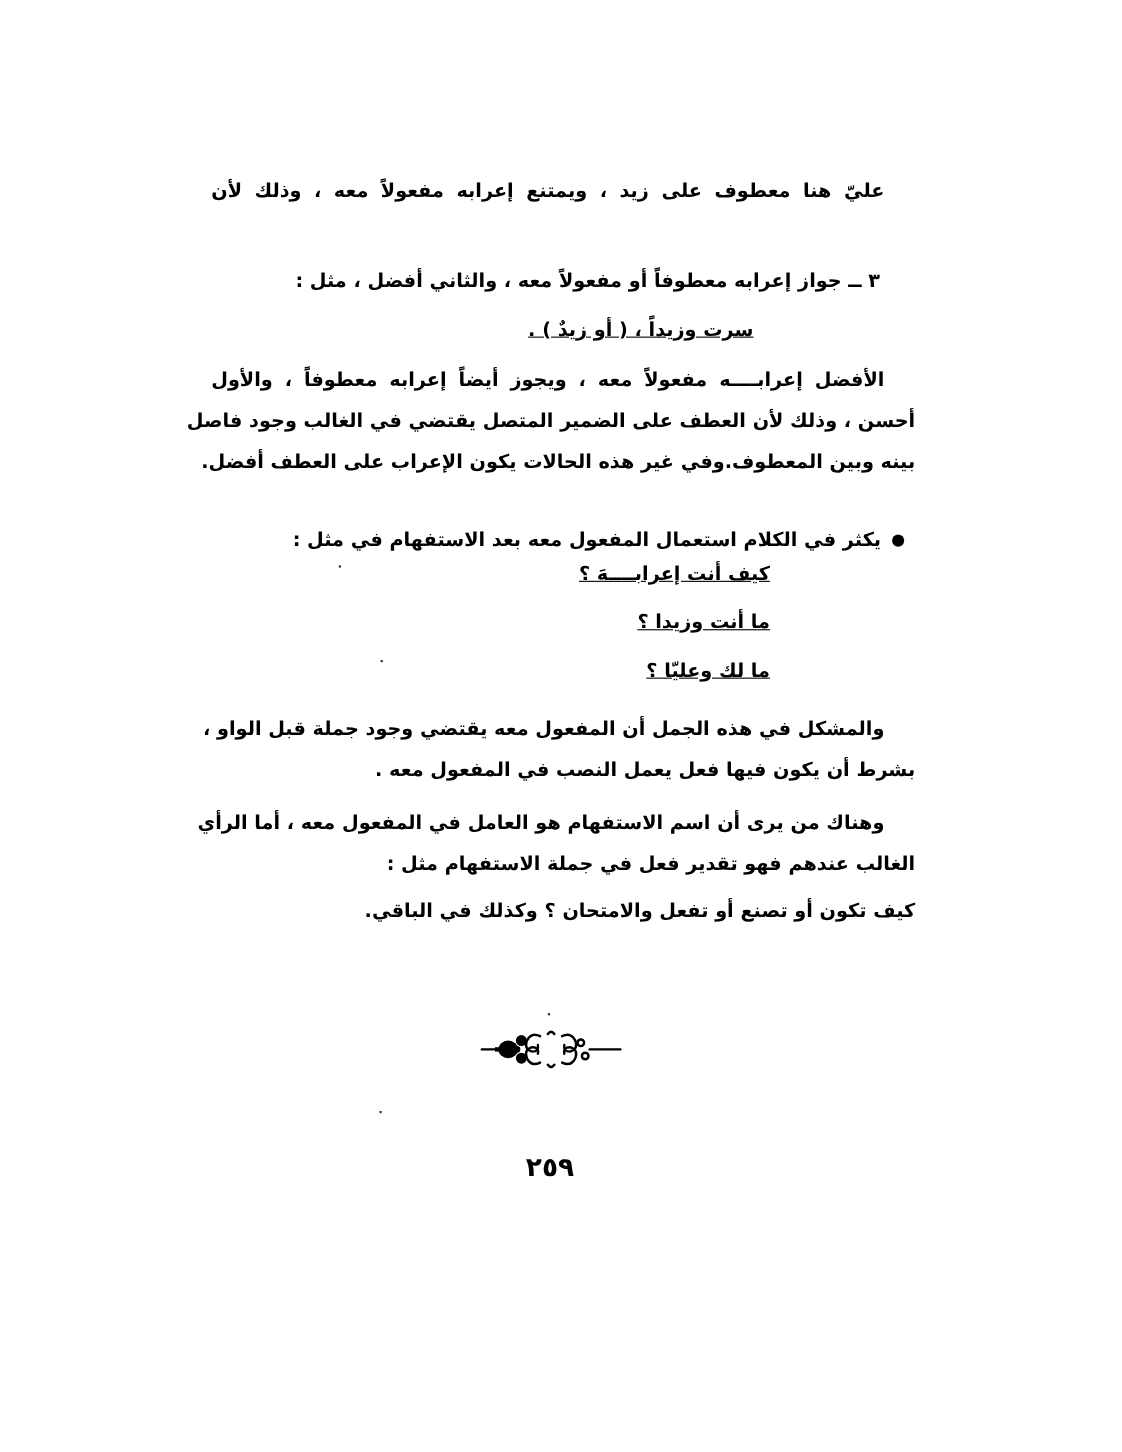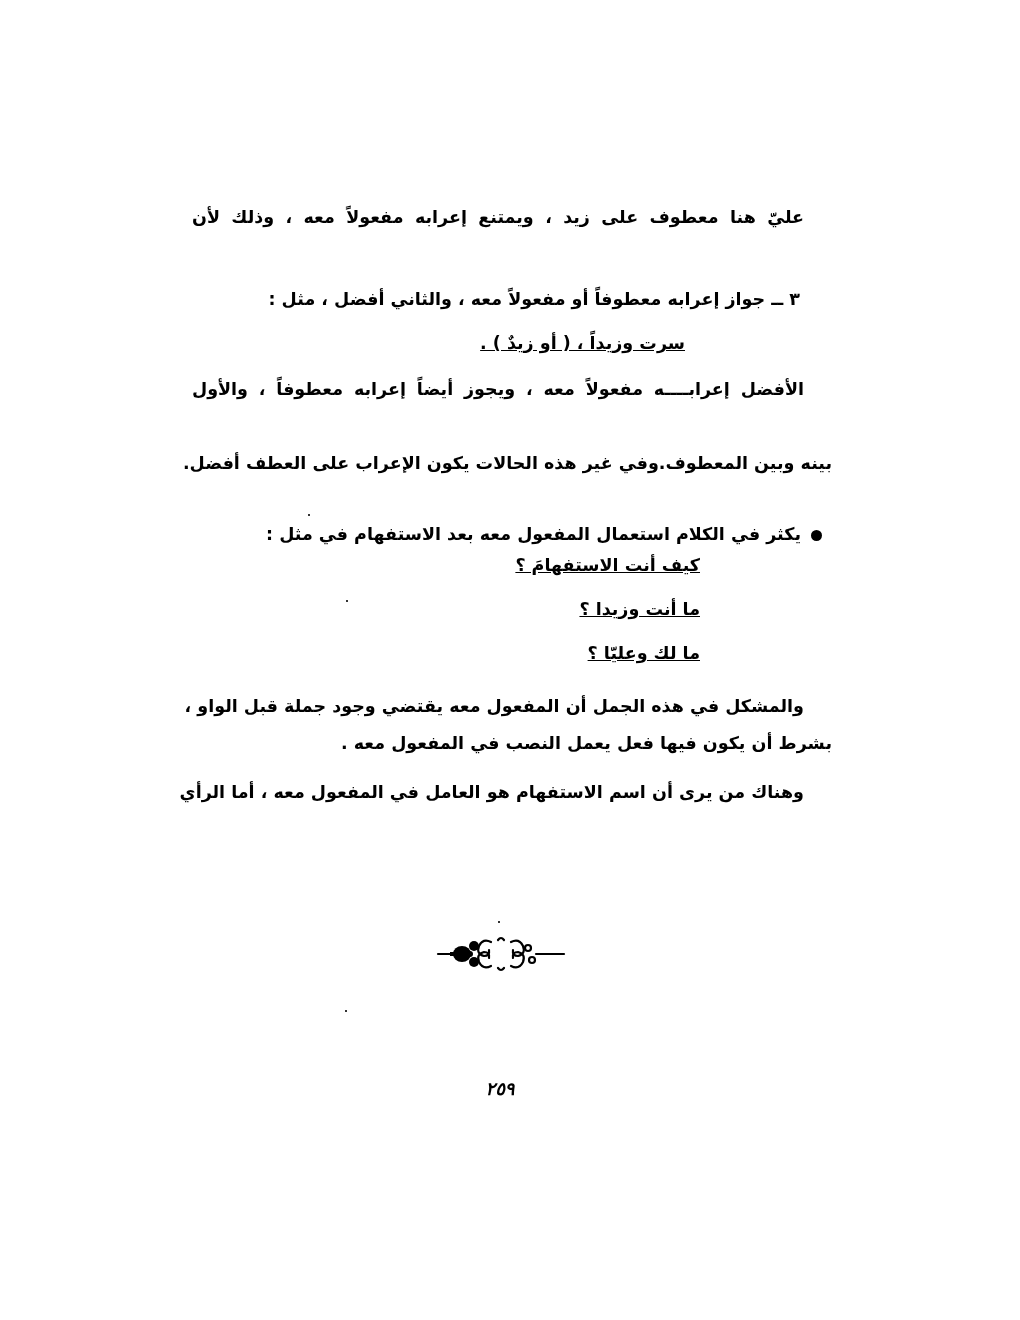--- a/index.html
+++ b/index.html
@@ -22,21 +22,20 @@
       background: #fff;
     }
     .line {
       position: absolute;
       direction: rtl;
       white-space: nowrap;
       font-size: 17.5px;
       line-height: 26px;
       font-weight: bold;
       unicode-bidi: plaintext;
-      margin-top: 43px;
     }
     .justify {
       right: 188px;
       width: 640px;
       text-align: justify;
       text-align-last: justify;
     }
     .indent {
       right: 220px;
       text-align: right;
@@ -61,58 +60,60 @@
     .ornament {
       position: absolute;
       left: 436px;
       top: 932px;
       width: 130px;
       height: 40px;
     }
     .page-number {
       position: absolute;
       left: 460px;
-      top: 1078px;
+      top: 1047px;
       width: 80px;
       text-align: center;
-      font-size: 18px;
+      font-size: 24px;
       font-weight: bold;
       direction: rtl;
-      font-style: italic;
     }
     .speck {
       position: absolute;
       width: 2px; height: 2px;
       background: #333;
     }
   </style>
 </head>
 <body>
 
 <div class="page">
 
   <div class="line justify" style="top:161px; padding-right:28px; width:612px;">عليّ هنا معطوف على زيد ، ويمتنع إعرابه مفعولاً معه ، وذلك لأن</div>
 
   <div class="line indent" style="top:243px;">٣ ــ جواز إعرابه معطوفاً أو مفعولاً معه ، والثاني أفضل ، مثل :</div>
   <div class="line example" style="top:287px; right:335px;">سرت وزيداً ، ( أو زيدٌ ) .</div>
 
   <div class="line justify" style="top:333px; padding-right:28px; width:612px;">الأفضل إعرابــــه مفعولاً معه ، ويجوز أيضاً إعرابه معطوفاً ، والأول</div>
+  <div class="line justify" style="top:370px;">أحسن ، وذلك لأن العطف على الضمير المتصل يقتضي في الغالب وجود فاصل</div>
   <div class="line justify" style="top:407px;">بينه وبين المعطوف.وفي غير هذه الحالات يكون الإعراب على العطف أفضل.</div>
 
   <div class="line bullet-line" style="top:478px;">
     <span class="bullet-dot"></span><span>يكثر في الكلام استعمال المفعول معه بعد الاستفهام في مثل :</span>
   </div>
-  <div class="line example" style="top:509px; right:320px;">كيف أنت الاستفهامَ ؟</div>
+  <div class="line example" style="top:509px; right:320px;">كيف أنت إعرابــــهَ ؟</div>
   <div class="line example" style="top:553px; right:320px;">ما أنت وزيدا ؟</div>
   <div class="line example" style="top:597px; right:320px;">ما لك وعليّا ؟</div>
 
   <div class="line justify" style="top:650px; padding-right:28px; width:612px;">والمشكل في هذه الجمل أن المفعول معه يقتضي وجود جملة قبل الواو ،</div>
   <div class="line" style="top:687px; right:188px; text-align:right;">بشرط أن يكون فيها فعل يعمل النصب في المفعول معه .</div>
 
   <div class="line justify" style="top:736px; padding-right:28px; width:612px;">وهناك من يرى أن اسم الاستفهام هو العامل في المفعول معه ، أما الرأي</div>
+  <div class="line" style="top:773px; right:188px; text-align:right;">الغالب عندهم فهو تقدير فعل في جملة الاستفهام مثل :</div>
+  <div class="line" style="top:816px; right:188px; text-align:right;">كيف تكون أو تصنع أو تفعل والامتحان ؟ وكذلك في الباقي.</div>
 
   <svg class="ornament" viewBox="0 0 130 40">
     <g fill="none" stroke="#000" stroke-width="2.2" stroke-linecap="round">
       <line x1="2" y1="22" x2="30" y2="22"></line>
       <line x1="100" y1="22" x2="128" y2="22"></line>
       <path d="M55 10 q-8 -4 -12 4 q-3 8 5 10 q6 0 5 -6"></path>
       <path d="M55 34 q-8 4 -12 -4 q-3 -8 5 -10 q6 0 5 6"></path>
       <path d="M75 10 q8 -4 12 4 q3 8 -5 10 q-6 0 -5 -6"></path>
       <path d="M75 34 q8 4 12 -4 q3 -8 -5 -10 q-6 0 -5 6"></path>
       <path d="M62 8 q3 -4 6 0"></path>

